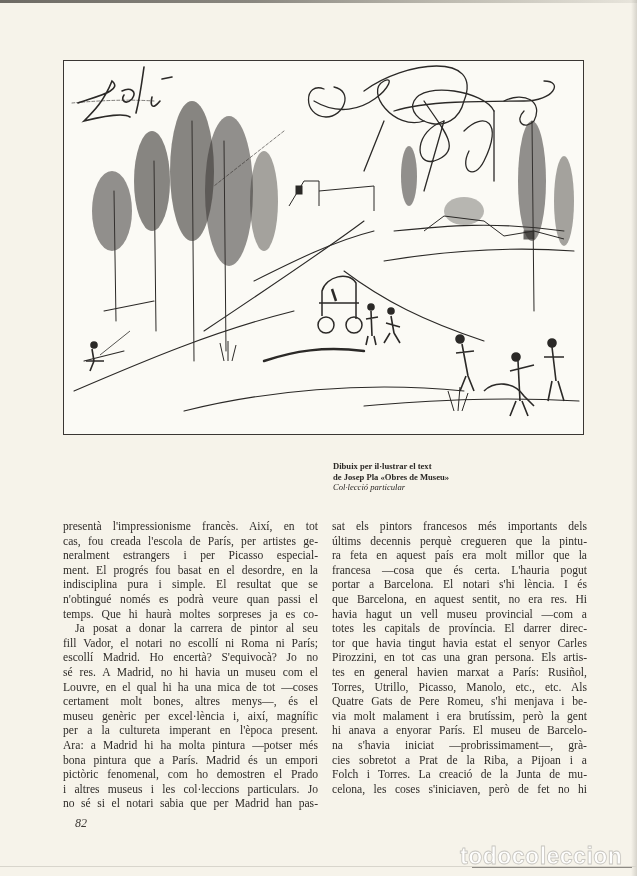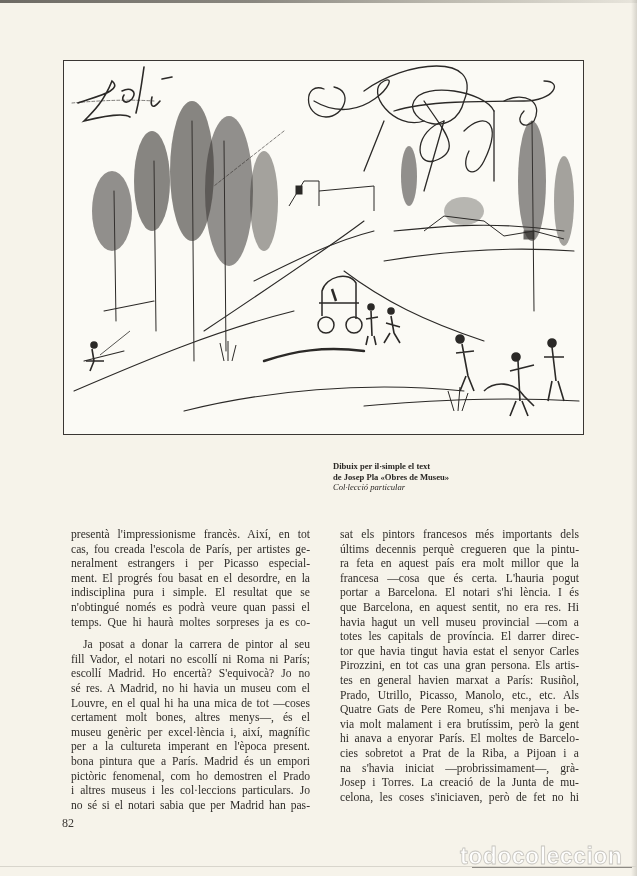--- a/index.html
+++ b/index.html
@@ -27,27 +27,27 @@
       position: absolute; left: 333px; top: 461px; width: 200px;
       font-size: 8.6px; line-height: 10.5px; color: #2a2724;
     }
     .caption .b { font-weight: bold; display: block; }
     .caption .i { font-style: italic; display: block; }
     .col {
       position: absolute; top: 520px; width: 255px;
       font-size: 11.6px; line-height: 14.6px; text-align: justify;
       color: #2f2c29;
     }
-    .col p { margin: 8px; }
+    .col p { margin: 0; }
     .col-left { left: 63px; }
     .col-right { left: 332px; }
     .line { display: block; white-space: nowrap; text-align: justify; text-align-last: justify; }
     .line.last { text-align-last: left; }
     .pagenum {
-      position: absolute; left: 62px; top: 816px; font-size: 12px; color: #3a3633;
+      position: absolute; left: 75px; top: 816px; font-size: 12px; color: #3a3633; font-style: italic;
     }
     .footerline {
       position: absolute; left: 0; top: 866px; width: 637px; height: 1px; background: #d8d5cc;
     }
     .watermark {
       position: absolute; left: 460px; top: 843px;
       font-family: "Liberation Sans", "DejaVu Sans", sans-serif;
       font-weight: bold; font-size: 23px; letter-spacing: 0.5px;
       color: #ffffff;
       -webkit-text-stroke: 0.8px #c8c6c0;
@@ -162,21 +162,21 @@
     </g>
 
     <g stroke="#2b2927" stroke-width="1">
       <path d="M160 300 L156 282 M164 300 L164 280 M168 300 L172 284"></path>
       <path d="M390 350 L384 330 M394 350 L396 326 M398 350 L404 332"></path>
     </g>
   </svg>
 </div>
 
 <div class="caption">
-  <span class="b">Dibuix per il·simple el text</span>
+  <span class="b">Dibuix per il·lustrar el text</span>
   <span class="b">de Josep Pla «Obres de Museu»</span>
   <span class="i">Col·lecció particular</span>
 </div>
 
 <div class="col col-left">
   <p>
     <span class="line">presentà l'impressionisme francès. Així, en tot</span>
     <span class="line">cas, fou creada l'escola de París, per artistes ge-</span>
     <span class="line">neralment estrangers i per Picasso especial-</span>
     <span class="line">ment. El progrés fou basat en el desordre, en la</span>
@@ -186,47 +186,48 @@
   </p>
   <p>
     <span class="line" style="padding-left:12px;box-sizing:border-box;">Ja posat a donar la carrera de pintor al seu</span>
     <span class="line">fill Vador, el notari no escollí ni Roma ni París;</span>
     <span class="line">escollí Madrid. Ho encertà? S'equivocà? Jo no</span>
     <span class="line">sé res. A Madrid, no hi havia un museu com el</span>
     <span class="line">Louvre, en el qual hi ha una mica de tot —coses</span>
     <span class="line">certament molt bones, altres menys—, és el</span>
     <span class="line">museu genèric per excel·lència i, així, magnífic</span>
     <span class="line">per a la cultureta imperant en l'època present.</span>
+    <span class="line">Ara: a Madrid hi ha molta pintura —potser més</span>
     <span class="line">bona pintura que a París. Madrid és un empori</span>
     <span class="line">pictòric fenomenal, com ho demostren el Prado</span>
     <span class="line">i altres museus i les col·leccions particulars. Jo</span>
     <span class="line">no sé si el notari sabia que per Madrid han pas-</span>
   </p>
 </div>
 
 <div class="col col-right">
   <p>
     <span class="line">sat els pintors francesos més importants dels</span>
     <span class="line">últims decennis perquè cregueren que la pintu-</span>
     <span class="line">ra feta en aquest país era molt millor que la</span>
     <span class="line">francesa —cosa que és certa. L'hauria pogut</span>
     <span class="line">portar a Barcelona. El notari s'hi lència. I és</span>
     <span class="line">que Barcelona, en aquest sentit, no era res. Hi</span>
     <span class="line">havia hagut un vell museu provincial —com a</span>
     <span class="line">totes les capitals de província. El darrer direc-</span>
     <span class="line">tor que havia tingut havia estat el senyor Carles</span>
     <span class="line">Pirozzini, en tot cas una gran persona. Els artis-</span>
     <span class="line">tes en general havien marxat a París: Rusiñol,</span>
-    <span class="line">Prado, Utrillo, Picasso, Manolo, etc., etc. Als</span>
+    <span class="line">Torres, Utrillo, Picasso, Manolo, etc., etc. Als</span>
     <span class="line">Quatre Gats de Pere Romeu, s'hi menjava i be-</span>
     <span class="line">via molt malament i era brutíssim, però la gent</span>
-    <span class="line">hi anava a enyorar París. El moltes de Barcelo-</span>
+    <span class="line">hi anava a enyorar París. El museu de Barcelo-</span>
+    <span class="line">na s'havia iniciat —probrissimament—, grà-</span>
     <span class="line">cies sobretot a Prat de la Riba, a Pijoan i a</span>
-    <span class="line">na s'havia iniciat —probrissimament—, grà-</span>
-    <span class="line">Josep i Torres. La creació de la Junta de mu-</span>
+    <span class="line">Folch i Torres. La creació de la Junta de mu-</span>
     <span class="line">celona, les coses s'iniciaven, però de fet no hi</span>
   </p>
 </div>
 
 <div class="pagenum">82</div>
 
 <div class="footerline"></div>
 <div class="watermark">todocoleccion</div>
 <div class="watermark-line"></div>
 

